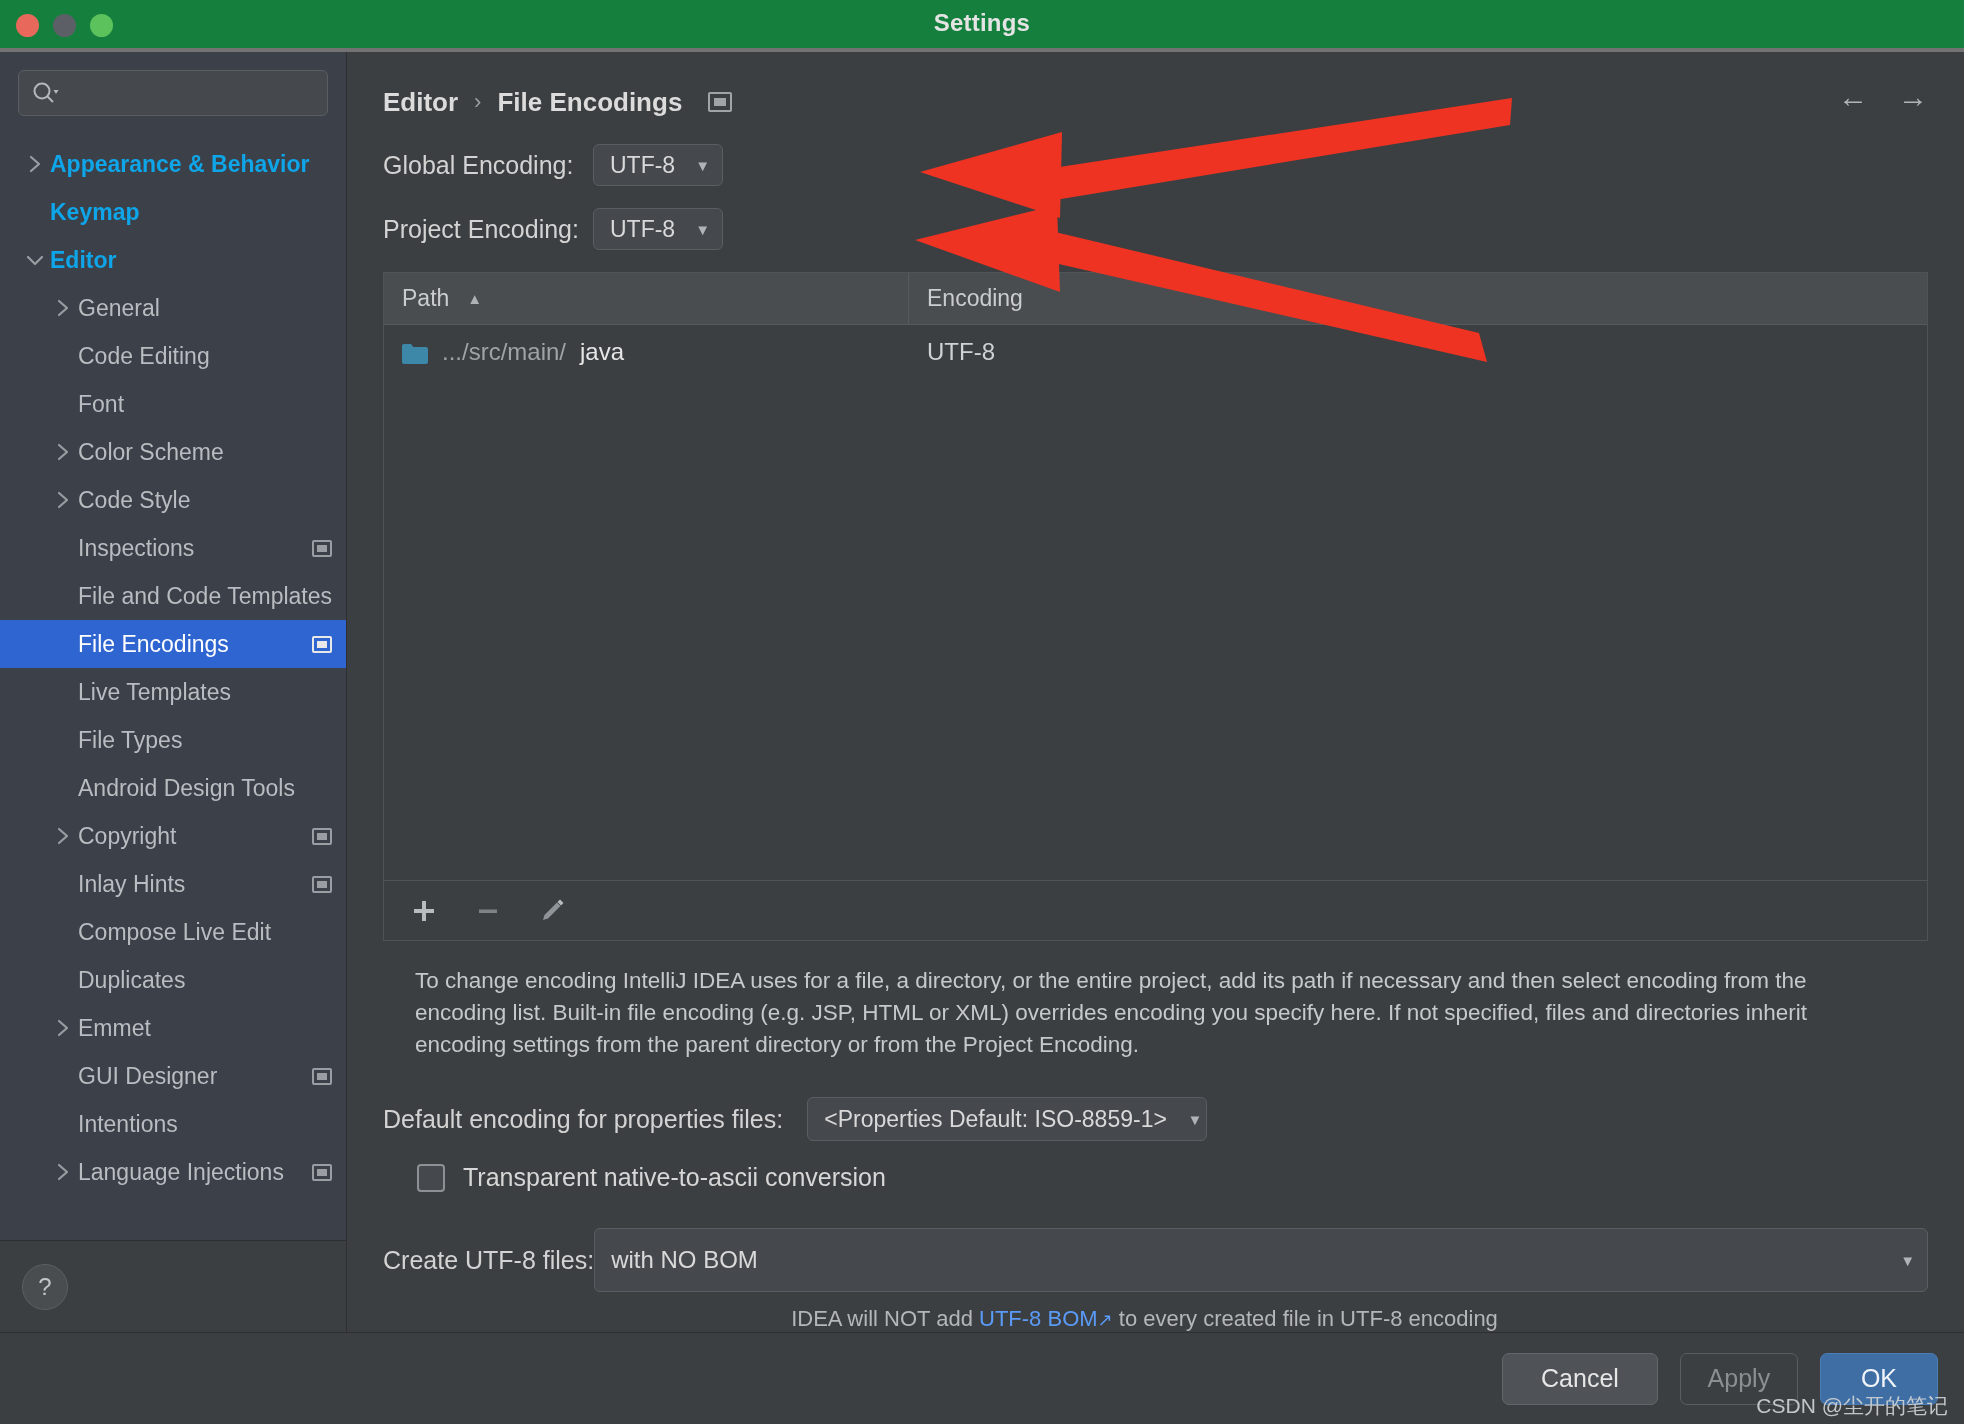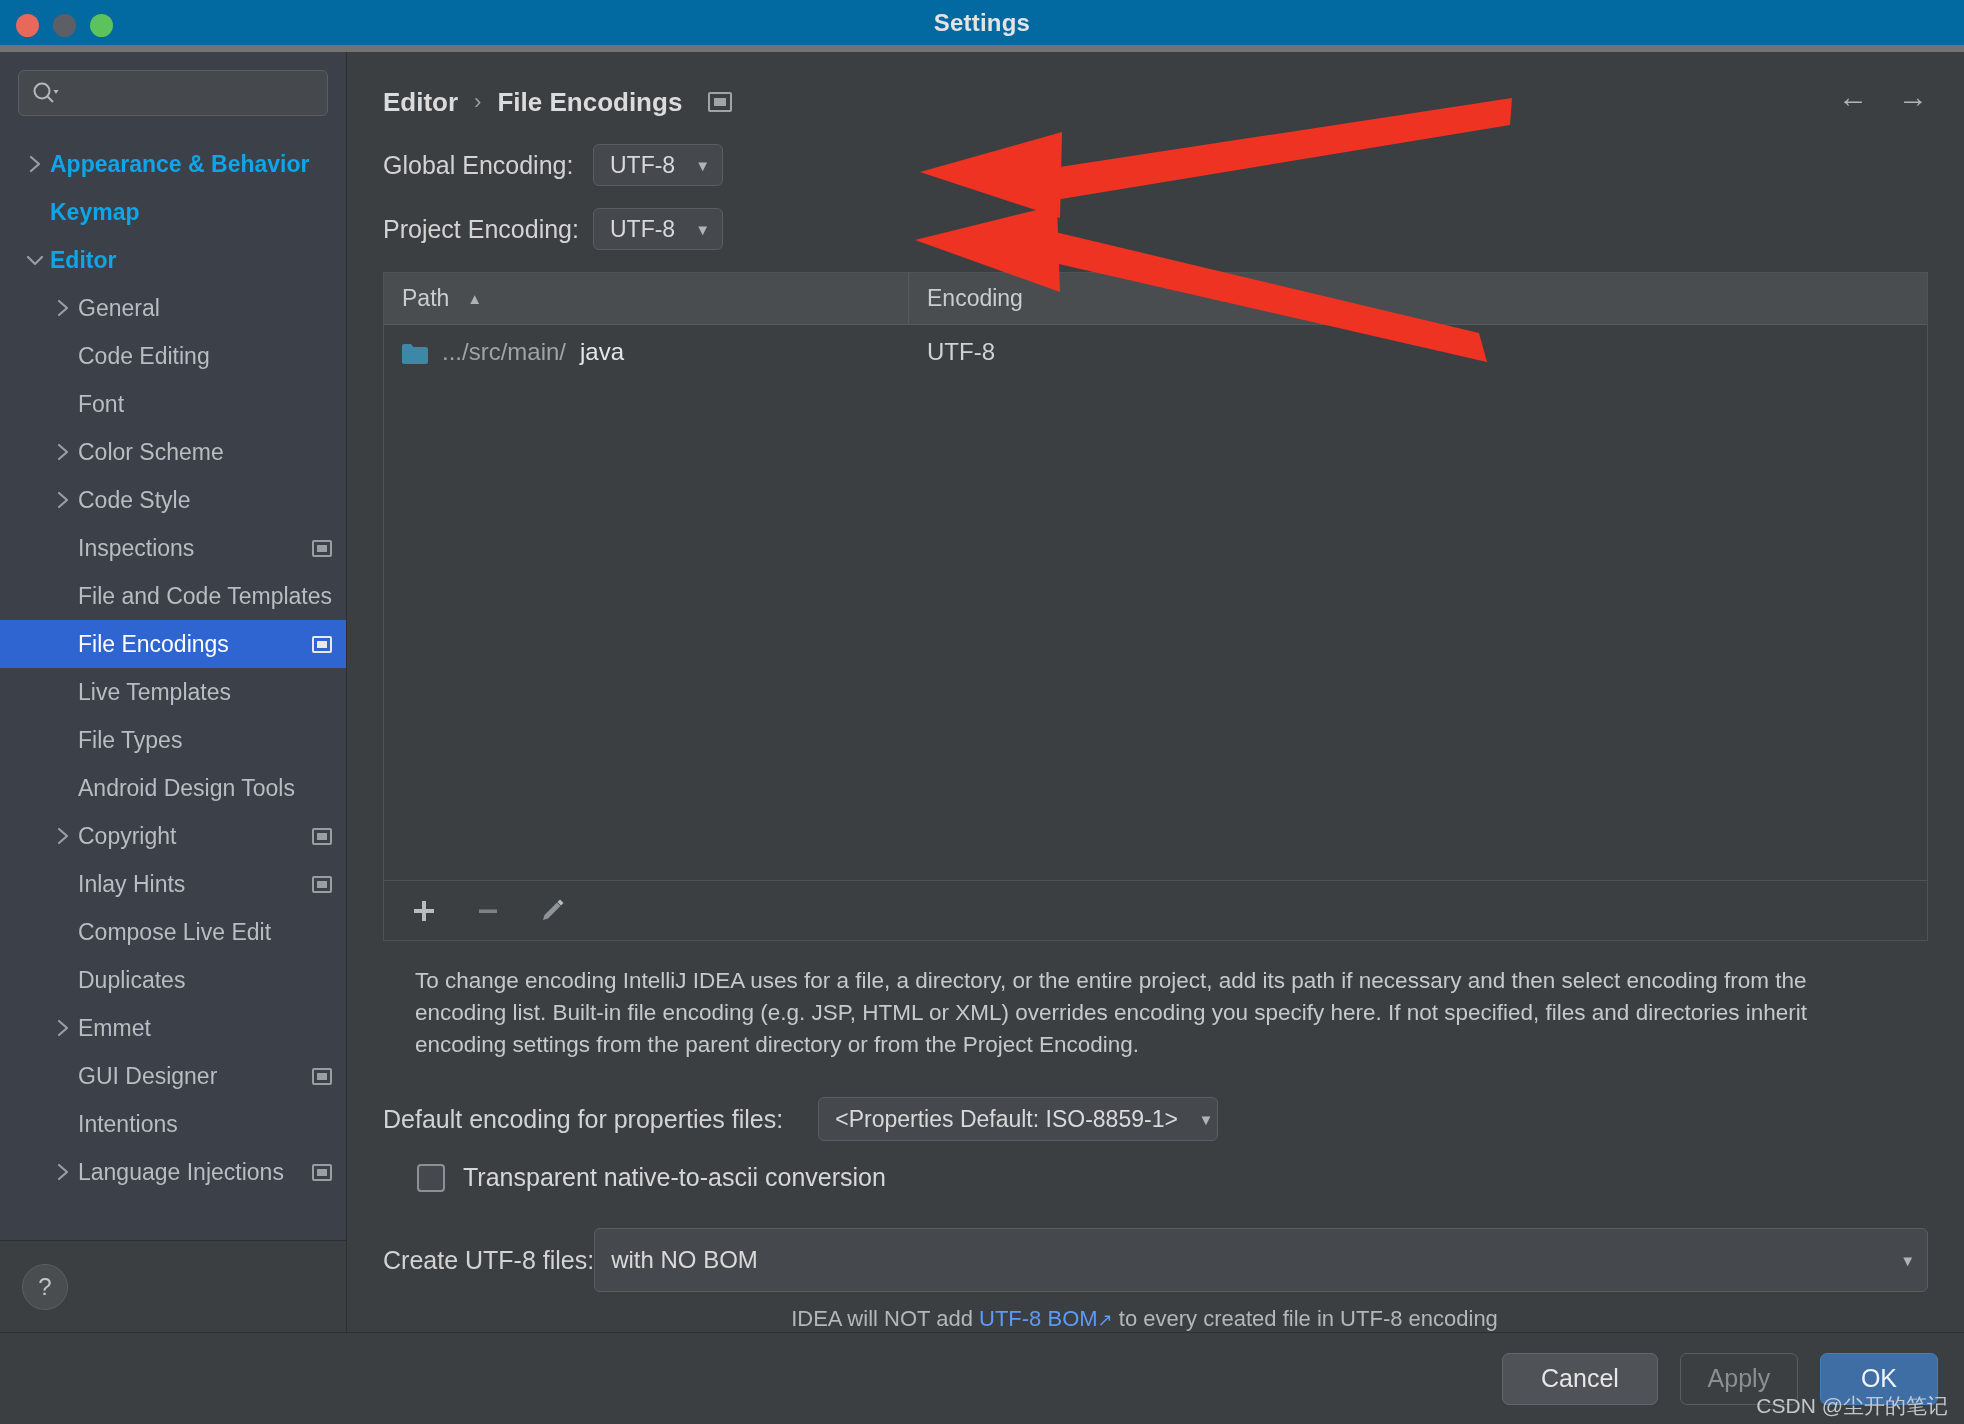--- a/index.html
+++ b/index.html
@@ -13,24 +13,24 @@
     position: relative;
     width: 1964px; height: 1424px;
     background: #3c3f41;
     display: flex;
     flex-direction: column;
   }
 
   
   #titlebar {
     height: 52px;
-    background: #0369a1;
+    background: #15803d;
     position: relative;
     flex: 0 0 52px;
-    border-bottom: 7px solid #737373;
+    border-bottom: 4px solid #737373;
   }
   #traffic {
     position: absolute;
     left: 16px; top: 14px;
     display: flex; gap: 14px;
   }
   .light { width: 23px; height: 23px; border-radius: 50%; }
   .light.red { background: #e8695c; }
   .light.yellow { background: #5c6066; }
   .light.green { background: #5cc25c; }
@@ -300,21 +300,21 @@
     line-height: 1.42;
     padding-left: 32px;
     padding-right: 56px;
   }
 
   
   #props-row {
     display: flex;
     align-items: center;
     margin-top: 36px;
-    gap: 35px;
+    gap: 24px;
   }
   #props-label { color: #d3d3d3; font-size: 25px; }
   #props-combo {
     min-width: 400px;
     height: 44px;
     padding-right: 4px;
   }
   #transparent-row {
     display: flex;
     align-items: center;

